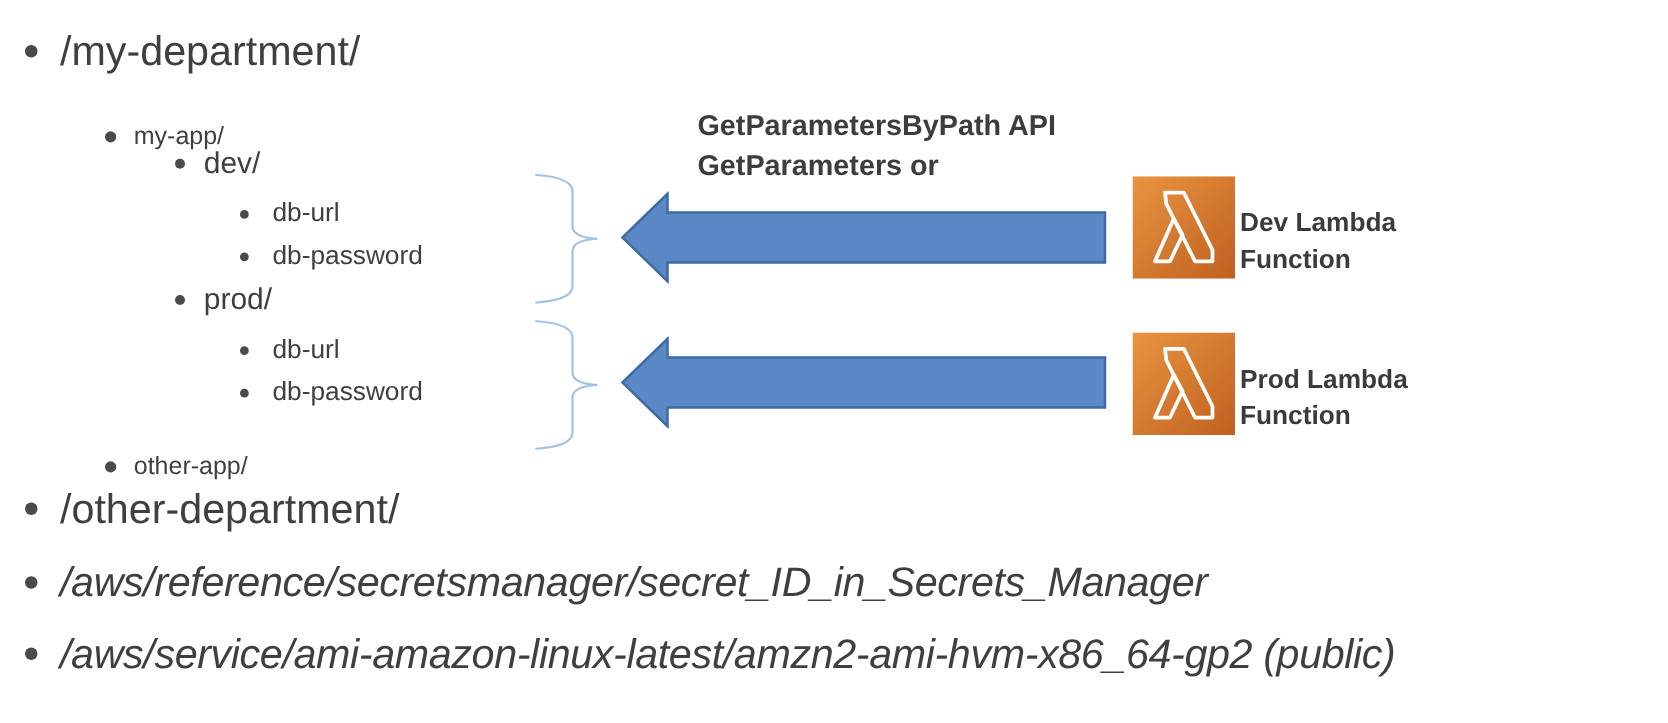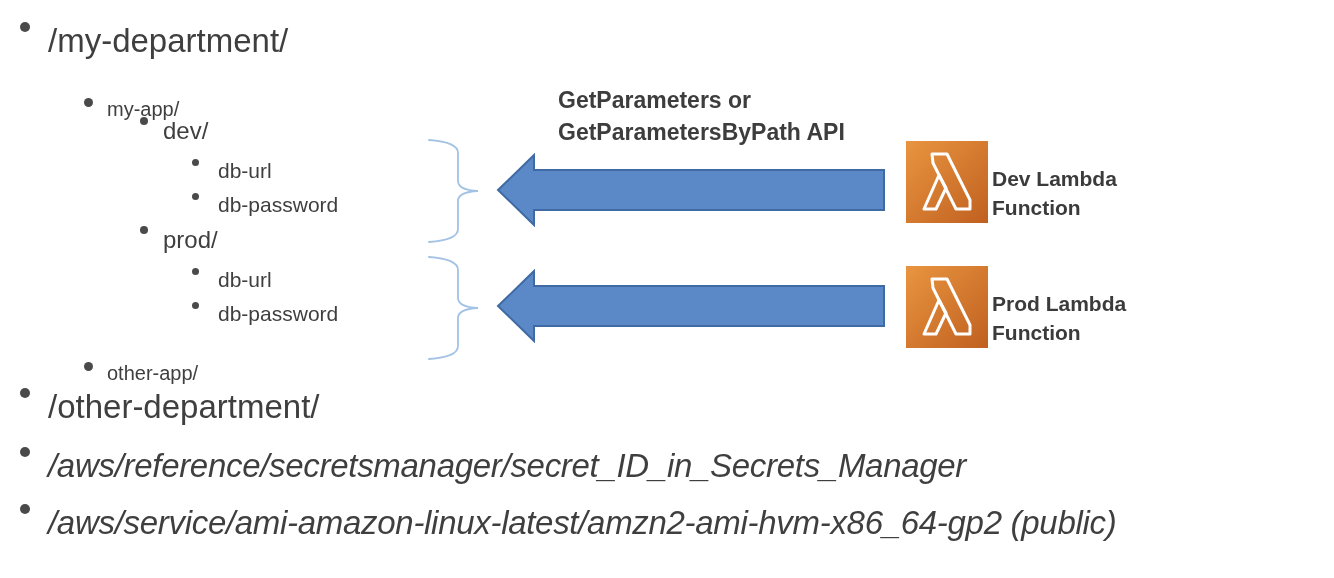--- a/index.html
+++ b/index.html
@@ -7,20 +7,21 @@
     position:relative;
     width:1334px;height:578px;
     background:#ffffff;
     font-family:"Liberation Sans", sans-serif;
     overflow:hidden;
   }
   
   .row{
     position:absolute;
     display:flex;
+    align-items:center;
     color:#3f3f3f;
     white-space:nowrap;
   }
   .bullet{
     display:inline-block;
     border-radius:50%;
     background:#4a4a4a;
     flex:0 0 auto;
   }
   .lvl1{left:20px;font-size:33px;}
@@ -97,22 +98,22 @@
         <span class="bullet"></span>
         <span class="lbl">/aws/reference/secretsmanager/secret_ID_in_Secrets_Manager</span>
       </div>
     <div class="row lvl1 italic" style="top:504px">
         <span class="bullet"></span>
         <span class="lbl">/aws/service/ami-amazon-linux-latest/amzn2-ami-hvm-x86_64-gp2 (public)</span>
       </div>
   </div>
 
   <div class="api-label">
+    <span>GetParametersByPath API</span>
     <span>GetParameters or</span>
-    <span>GetParametersByPath API</span>
   </div>
 
   <svg class="shape" style="left:427px;top:138px" width="54" height="106" viewBox="0 0 54 106">
     <path d="M2,2 Q31,4 31,15 L31,43 Q31,52 51,53 Q31,54 31,63 L31,91 Q31,102 2,104" fill="none" stroke="#a3c2e4" stroke-width="1.8" stroke-linecap="round"></path>
   </svg>
 
   <svg class="shape" style="left:427px;top:255px" width="54" height="106" viewBox="0 0 54 106">
     <path d="M2,2 Q31,4 31,15 L31,43 Q31,52 51,53 Q31,54 31,63 L31,91 Q31,102 2,104" fill="none" stroke="#a3c2e4" stroke-width="1.8" stroke-linecap="round"></path>
   </svg>
 

